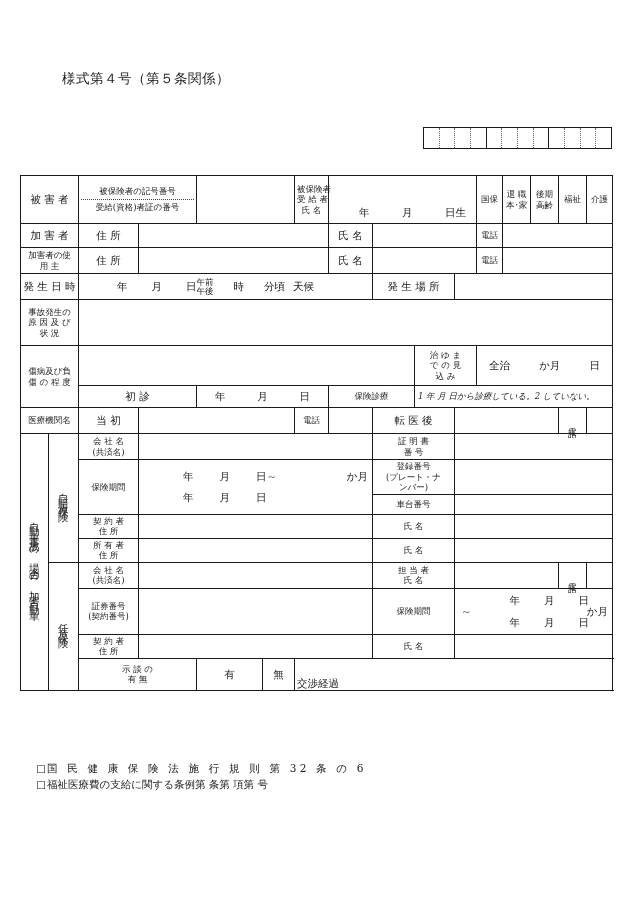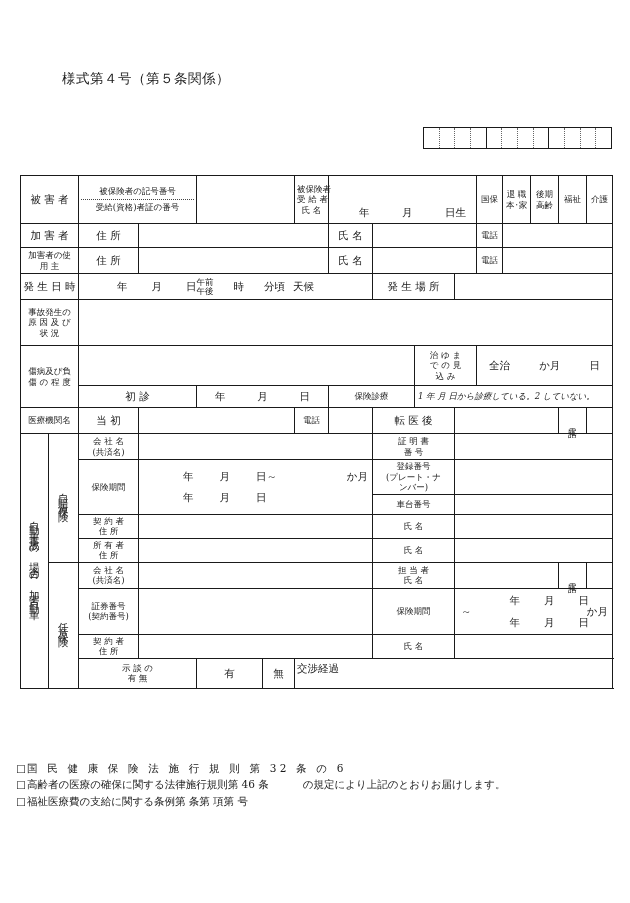--- a/index.html
+++ b/index.html
@@ -86,21 +86,21 @@
   .ampm { display: inline-block; vertical-align: middle; font-size: 8.5px; line-height: 1.05; text-align: center; }
   .spreadb {
     display: flex; justify-content: space-between;
     white-space: nowrap; padding: 0 6px;
   }
   .dateline { display: flex; white-space: nowrap; }
   .dateline > span { display: inline-block; }
 
   
   .footer {
-    position: absolute; left: 16px; top: 760px; width: 592px;
+    position: absolute; left: 36px; top: 760px; width: 592px;
     font-size: 10.5px; line-height: 1.55;
   }
   .footer .line { white-space: nowrap; }
   .footer .cb { margin-right: 1px; }
   .footer .wide { letter-spacing: 3.2px; }
 </style>
 </head>
 <body>
 
 <div class="page">
@@ -430,33 +430,30 @@
       <td colspan="6"></td>
     </tr>
 
     <tr>
       <td colspan="2" class="lbl xsmall" style="height:30px">
         <span class="stack">示 談 の</span>
         <span class="stack">有    無</span>
       </td>
       <td class="lbl dotted-right" style="border-right:1px dotted #666">有</td>
       <td class="lbl">無</td>
-      <td colspan="12" class="l" style="vertical-align:top;padding-top:3px">
+      <td colspan="12" class="l" style="vertical-align:top;padding-top:18px">
         <span>交渉経過</span>
       </td>
     </tr>
 
   </tbody>
     </table>
 
   <div class="footer">
     <div class="line">
       <span class="cb">□</span><span class="wide">国 民 健 康 保 険 法 施 行 規 則 第  32  条 の  6</span>
     </div>
     <div class="line">
-      <span class="cb">□</span><span>高齢者の医療の確保に関する法律施行規則第 46 条</span><span style="display:inline-block;width:34px"></span><span>の規定により上記のとおりお届けします。</span>
-    </div>
-    <div class="line">
       <span class="cb">□</span><span>福祉医療費の支給に関する条例第  条第  項第  号</span>
     </div>
   </div>
 
 </div>
 
 </body></html>

